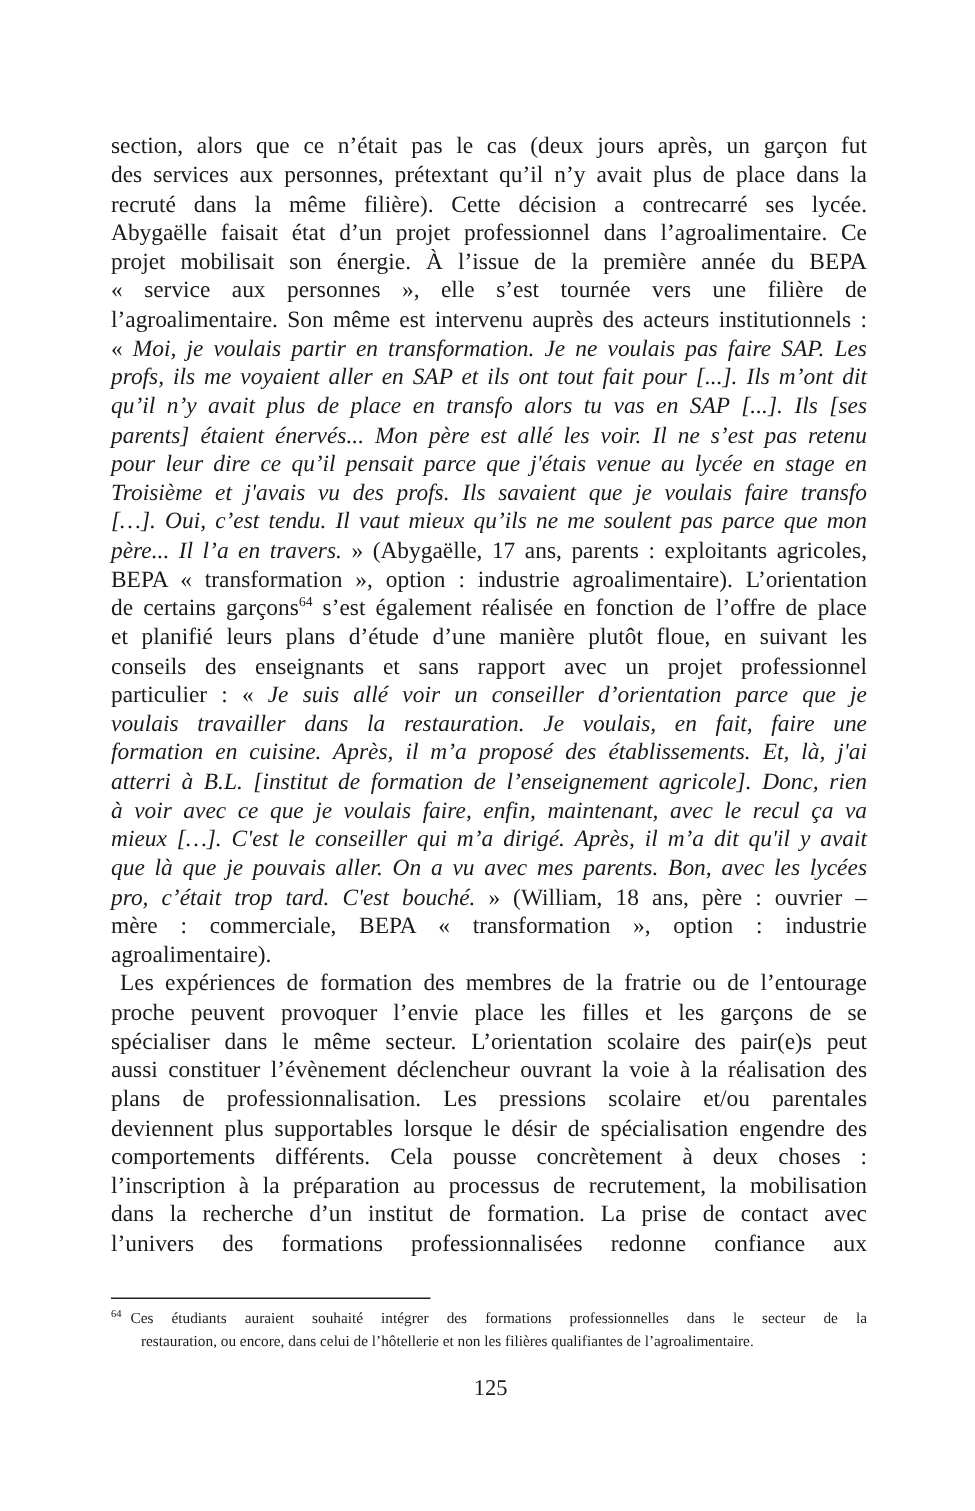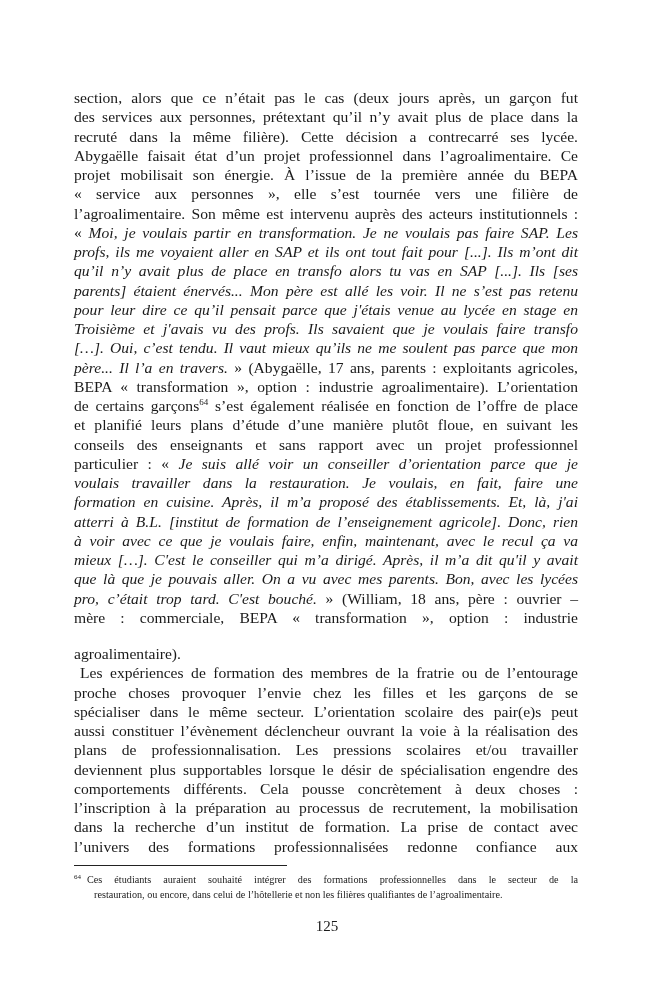--- a/index.html
+++ b/index.html
@@ -3,21 +3,21 @@
   <meta charset="utf-8">
   <style>
     html, body { margin: 0; padding: 0; background: #ffffff; }
     body { width: 650px; height: 1007px; position: relative; overflow: hidden; }
     .page {
       position: absolute; left: 74px; top: 88px; width: 504px;
       font-family: "Liberation Serif", serif; color: #1a1a1a;
       font-size: 15.6px; line-height: 19.25px;
     }
     .line { display: block; text-align: justify; text-align-last: justify; white-space: nowrap; height: 19.25px; overflow: visible; }
-    .line.last { text-align-last: left; margin-top: 17px; }
+    .line.last { text-align-last: left; }
     .line.indent { padding-left: 6px; }
     .it { font-style: italic; }
     sup { font-size: 9px; line-height: 0; vertical-align: 6px; }
     .fn-rule { position: absolute; left: 74px; top: 865px; width: 213px; height: 1px; background: #222; }
     .footnote {
       position: absolute; left: 74px; top: 872px; width: 504px;
       font-family: "Liberation Serif", serif; color: #1a1a1a;
       font-size: 10.2px; line-height: 15px;
     }
     .footnote .fl { display: block; white-space: nowrap; text-align: justify; text-align-last: justify; }
@@ -55,24 +55,24 @@
     <span class="line"><span class="it">voulais travailler dans la restauration. Je voulais, en fait, faire une</span></span>
     <span class="line"><span class="it">formation en cuisine. Après, il m’a proposé des établissements. Et, là, j'ai</span></span>
     <span class="line"><span class="it">atterri à B.L. [institut de formation de l’enseignement agricole]. Donc, rien</span></span>
     <span class="line"><span class="it">à voir avec ce que je voulais faire, enfin, maintenant, avec le recul ça va</span></span>
     <span class="line"><span class="it">mieux […]. C'est le conseiller qui m’a dirigé. Après, il m’a dit qu'il y avait</span></span>
     <span class="line"><span class="it">que là que je pouvais aller. On a vu avec mes parents. Bon, avec les lycées</span></span>
     <span class="line"><span class="it">pro, c’était trop tard. C'est bouché.</span><span> » (William, 18 ans, père : ouvrier –</span></span>
     <span class="line"><span>mère : commerciale, BEPA « transformation », option : industrie</span></span>
     <span class="line last"><span>agroalimentaire).</span></span>
     <span class="line indent"><span>Les expériences de formation des membres de la fratrie ou de l’entourage</span></span>
-    <span class="line"><span>proche choses provoquer l’envie chez les filles et les garçons de se</span></span>
+    <span class="line"><span>proche peuvent provoquer l’envie place les filles et les garçons de se</span></span>
     <span class="line"><span>spécialiser dans le même secteur. L’orientation scolaire des pair(e)s peut</span></span>
     <span class="line"><span>aussi constituer l’évènement déclencheur ouvrant la voie à la réalisation des</span></span>
-    <span class="line"><span>plans de professionnalisation. Les pressions scolaires et/ou travailler</span></span>
+    <span class="line"><span>plans de professionnalisation. Les pressions scolaire et/ou parentales</span></span>
     <span class="line"><span>deviennent plus supportables lorsque le désir de spécialisation engendre des</span></span>
     <span class="line"><span>comportements différents. Cela pousse concrètement à deux choses :</span></span>
     <span class="line"><span>l’inscription à la préparation au processus de recrutement, la mobilisation</span></span>
     <span class="line"><span>dans la recherche d’un institut de formation. La prise de contact avec</span></span>
     <span class="line"><span>l’univers des formations professionnalisées redonne confiance aux</span></span>
   </div>
 
 <div class="fn-rule"></div>
 
 <div class="footnote">

